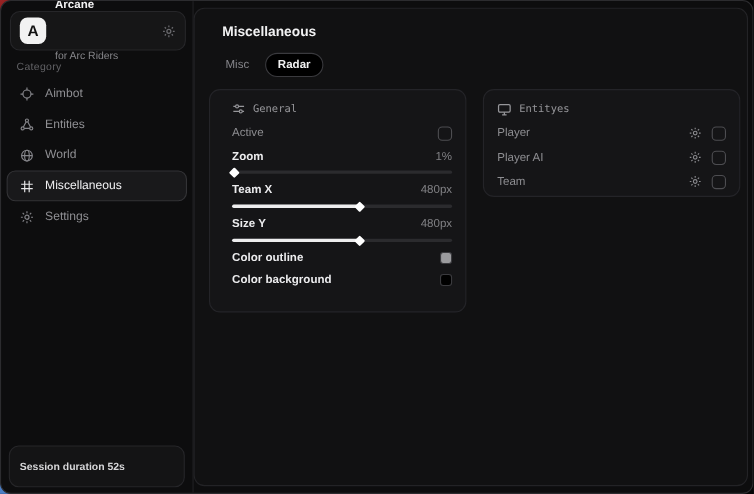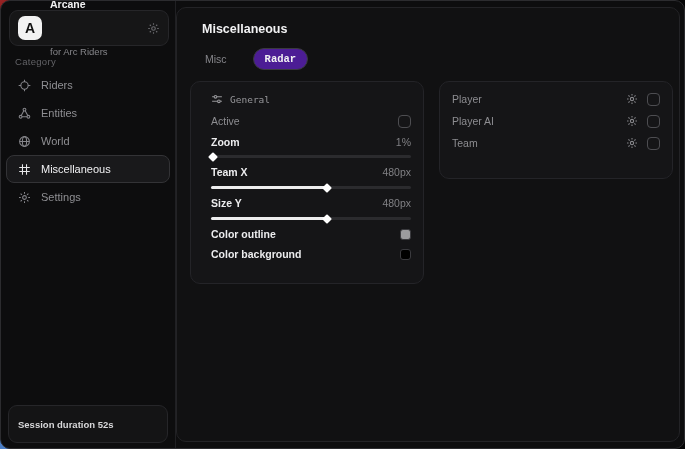--- a/index.html
+++ b/index.html
@@ -68,26 +68,26 @@
   .sub-line1 { font-family:"DejaVu Sans Mono", monospace; font-size:9.5px; color:#a9a9ac; }
   .sub-line2 { font-size:9.5px; font-weight:bold; color:#d8d8da; }
 
   
   .main-panel {
     position:absolute; left:175px; top:6px; right:4px; bottom:6px;
     background:#111112; border:1px solid #232326; border-radius:10px;
   }
   .page-title { position:absolute; left:25px; top:14px; font-size:12.5px; font-weight:bold; color:#f2f2f3; }
 
-  .tabs { position:absolute; left:16px; top:40px; display:flex; gap:14px; align-items:center; }
+  .tabs { position:absolute; left:16px; top:40px; display:flex; gap:2px; align-items:center; }
   .tab {
     font-size:10.5px; padding:4px 11px; border-radius:999px; color:#85858a;
     background:transparent; border:1px solid transparent;
   }
-  .tab.active { background:#4c1d95; border-color:#3a3a3e; color:#f2f2f3; font-weight:bold;font-family:Liberation Mono, monospace; }
+  .tab.active { background:#000000; border-color:#3a3a3e; color:#f2f2f3; font-weight:bold; }
 
   .card {
     position:absolute; background:#151517; border:1px solid #242428; border-radius:10px;
     padding:6px 12px 8px 12px;
   }
   .card-general { left:13px; top:73px; width:234px; height:203px;padding-left:20px; }
   .card-entities { left:262px; top:73px; width:234px; height:98px; }
 
   .card-header {
     display:flex; align-items:center; gap:7px; height:22px;
@@ -144,21 +144,21 @@
     <div class="category-label">Category</div>
 
     <div class="nav">
       <div class="nav-item">
         <span class="nicon">
           <svg width="13" height="13" viewBox="0 0 16 16" fill="none" stroke="currentColor" stroke-width="1.3">
             <circle cx="8" cy="8" r="4.5"></circle>
               <path d="M8 0.8v3M8 12.2v3M0.8 8h3M12.2 8h3"></path>
           </svg>
         </span>
-        <span>Riders</span>
+        <span>Aimbot</span>
       </div>
       <div class="nav-item">
         <span class="nicon">
           <svg width="13" height="13" viewBox="0 0 16 16" fill="none" stroke="currentColor" stroke-width="1.3">
             <circle cx="8" cy="3.2" r="1.7"></circle>
               <circle cx="3.2" cy="12" r="1.7"></circle>
               <circle cx="12.8" cy="12" r="1.7"></circle>
             <path d="M7 4.8L4 10.4M9 4.8l3 5.6M4.9 12h6.2"></path>
           </svg>
         </span>
@@ -263,20 +263,29 @@
         <span class="swatch" style="background: rgb(155, 155, 158);"></span>
       </div>
 
       <div class="row" style="height:20px">
         <span class="row-label bright">Color background</span>
         <span class="swatch" style="background: rgb(0, 0, 0);"></span>
       </div>
     </div>
 
     <div class="card card-entities">
+      <div class="card-header">
+        <span class="hicon">
+          <svg width="13" height="13" viewBox="0 0 16 16" fill="none" stroke="currentColor" stroke-width="1.4">
+            <rect x="1.5" y="2.5" width="13" height="8.5" rx="1.5"></rect>
+              <path d="M5.5 14h5M8 11v3"></path>
+          </svg>
+        </span>
+        <span>Entityes</span>
+      </div>
 
       <div class="row">
         <span class="row-label">Player</span>
         <span class="row-right">
           <span class="gear-mini">
             <svg width="12" height="12" viewBox="0 0 16 16" fill="none" stroke="currentColor" stroke-width="1.4">
               <circle cx="8" cy="8" r="2.2"></circle>
               <path d="M8 1.4v2M8 12.6v2M1.4 8h2M12.6 8h2M3.3 3.3l1.5 1.5M11.2 11.2l1.5 1.5M12.7 3.3l-1.5 1.5M4.8 11.2l-1.5 1.5"></path>
             </svg>
           </span>

